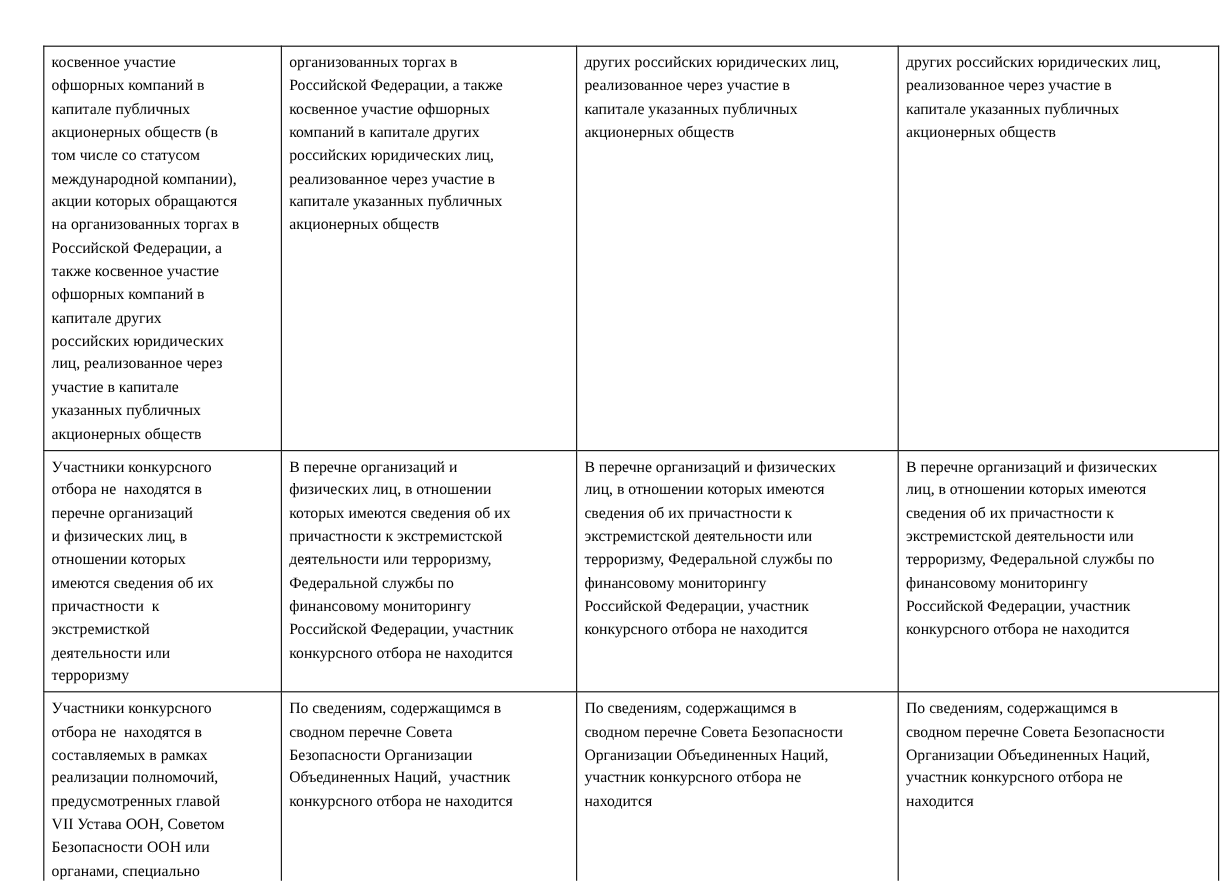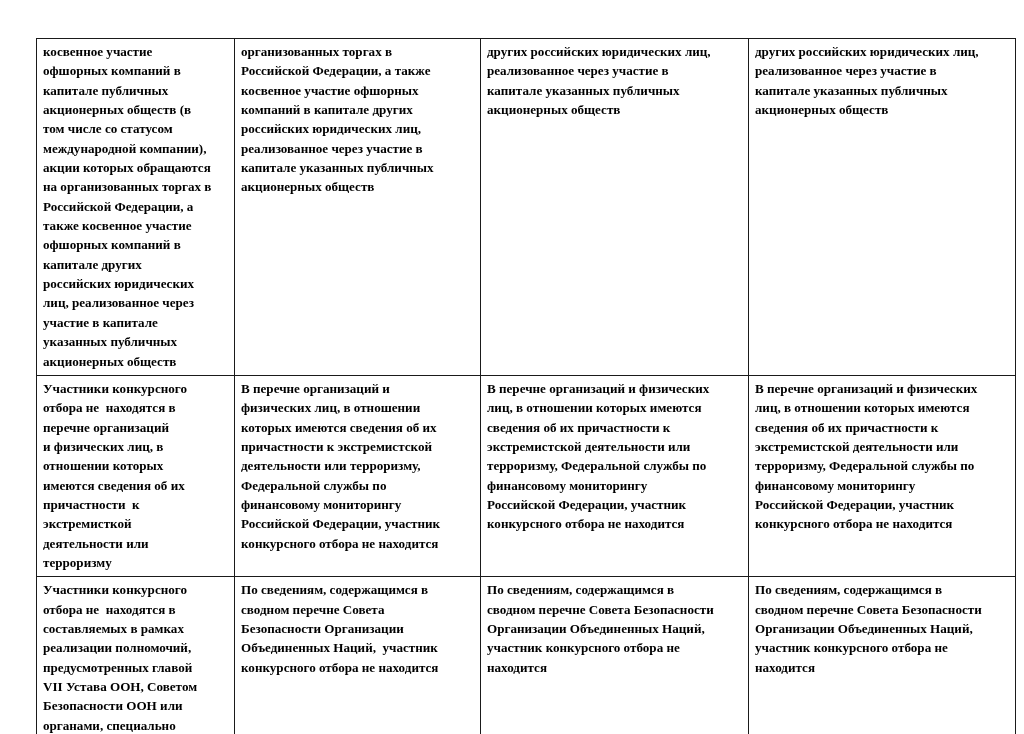--- a/index.html
+++ b/index.html
@@ -45,21 +45,20 @@
   .col-2 { width: 234px; }
   .col-3 { width: 256px; }
   .col-4 { width: 255px; }
 
   .row-1 td { height: 284px; }
   .row-2 td { height: 166px; }
   .row-3 td { height: 170px; }
 
   .cell-text {
     display: block;
-    font-weight: bold;
   }
 </style>
 </head>
 <body>
 
 <div class="page">
   <table class="doc-table">
     <tbody>
       <tr class="row-1">
         <td class="col-1"><span class="cell-text">косвенное участие

